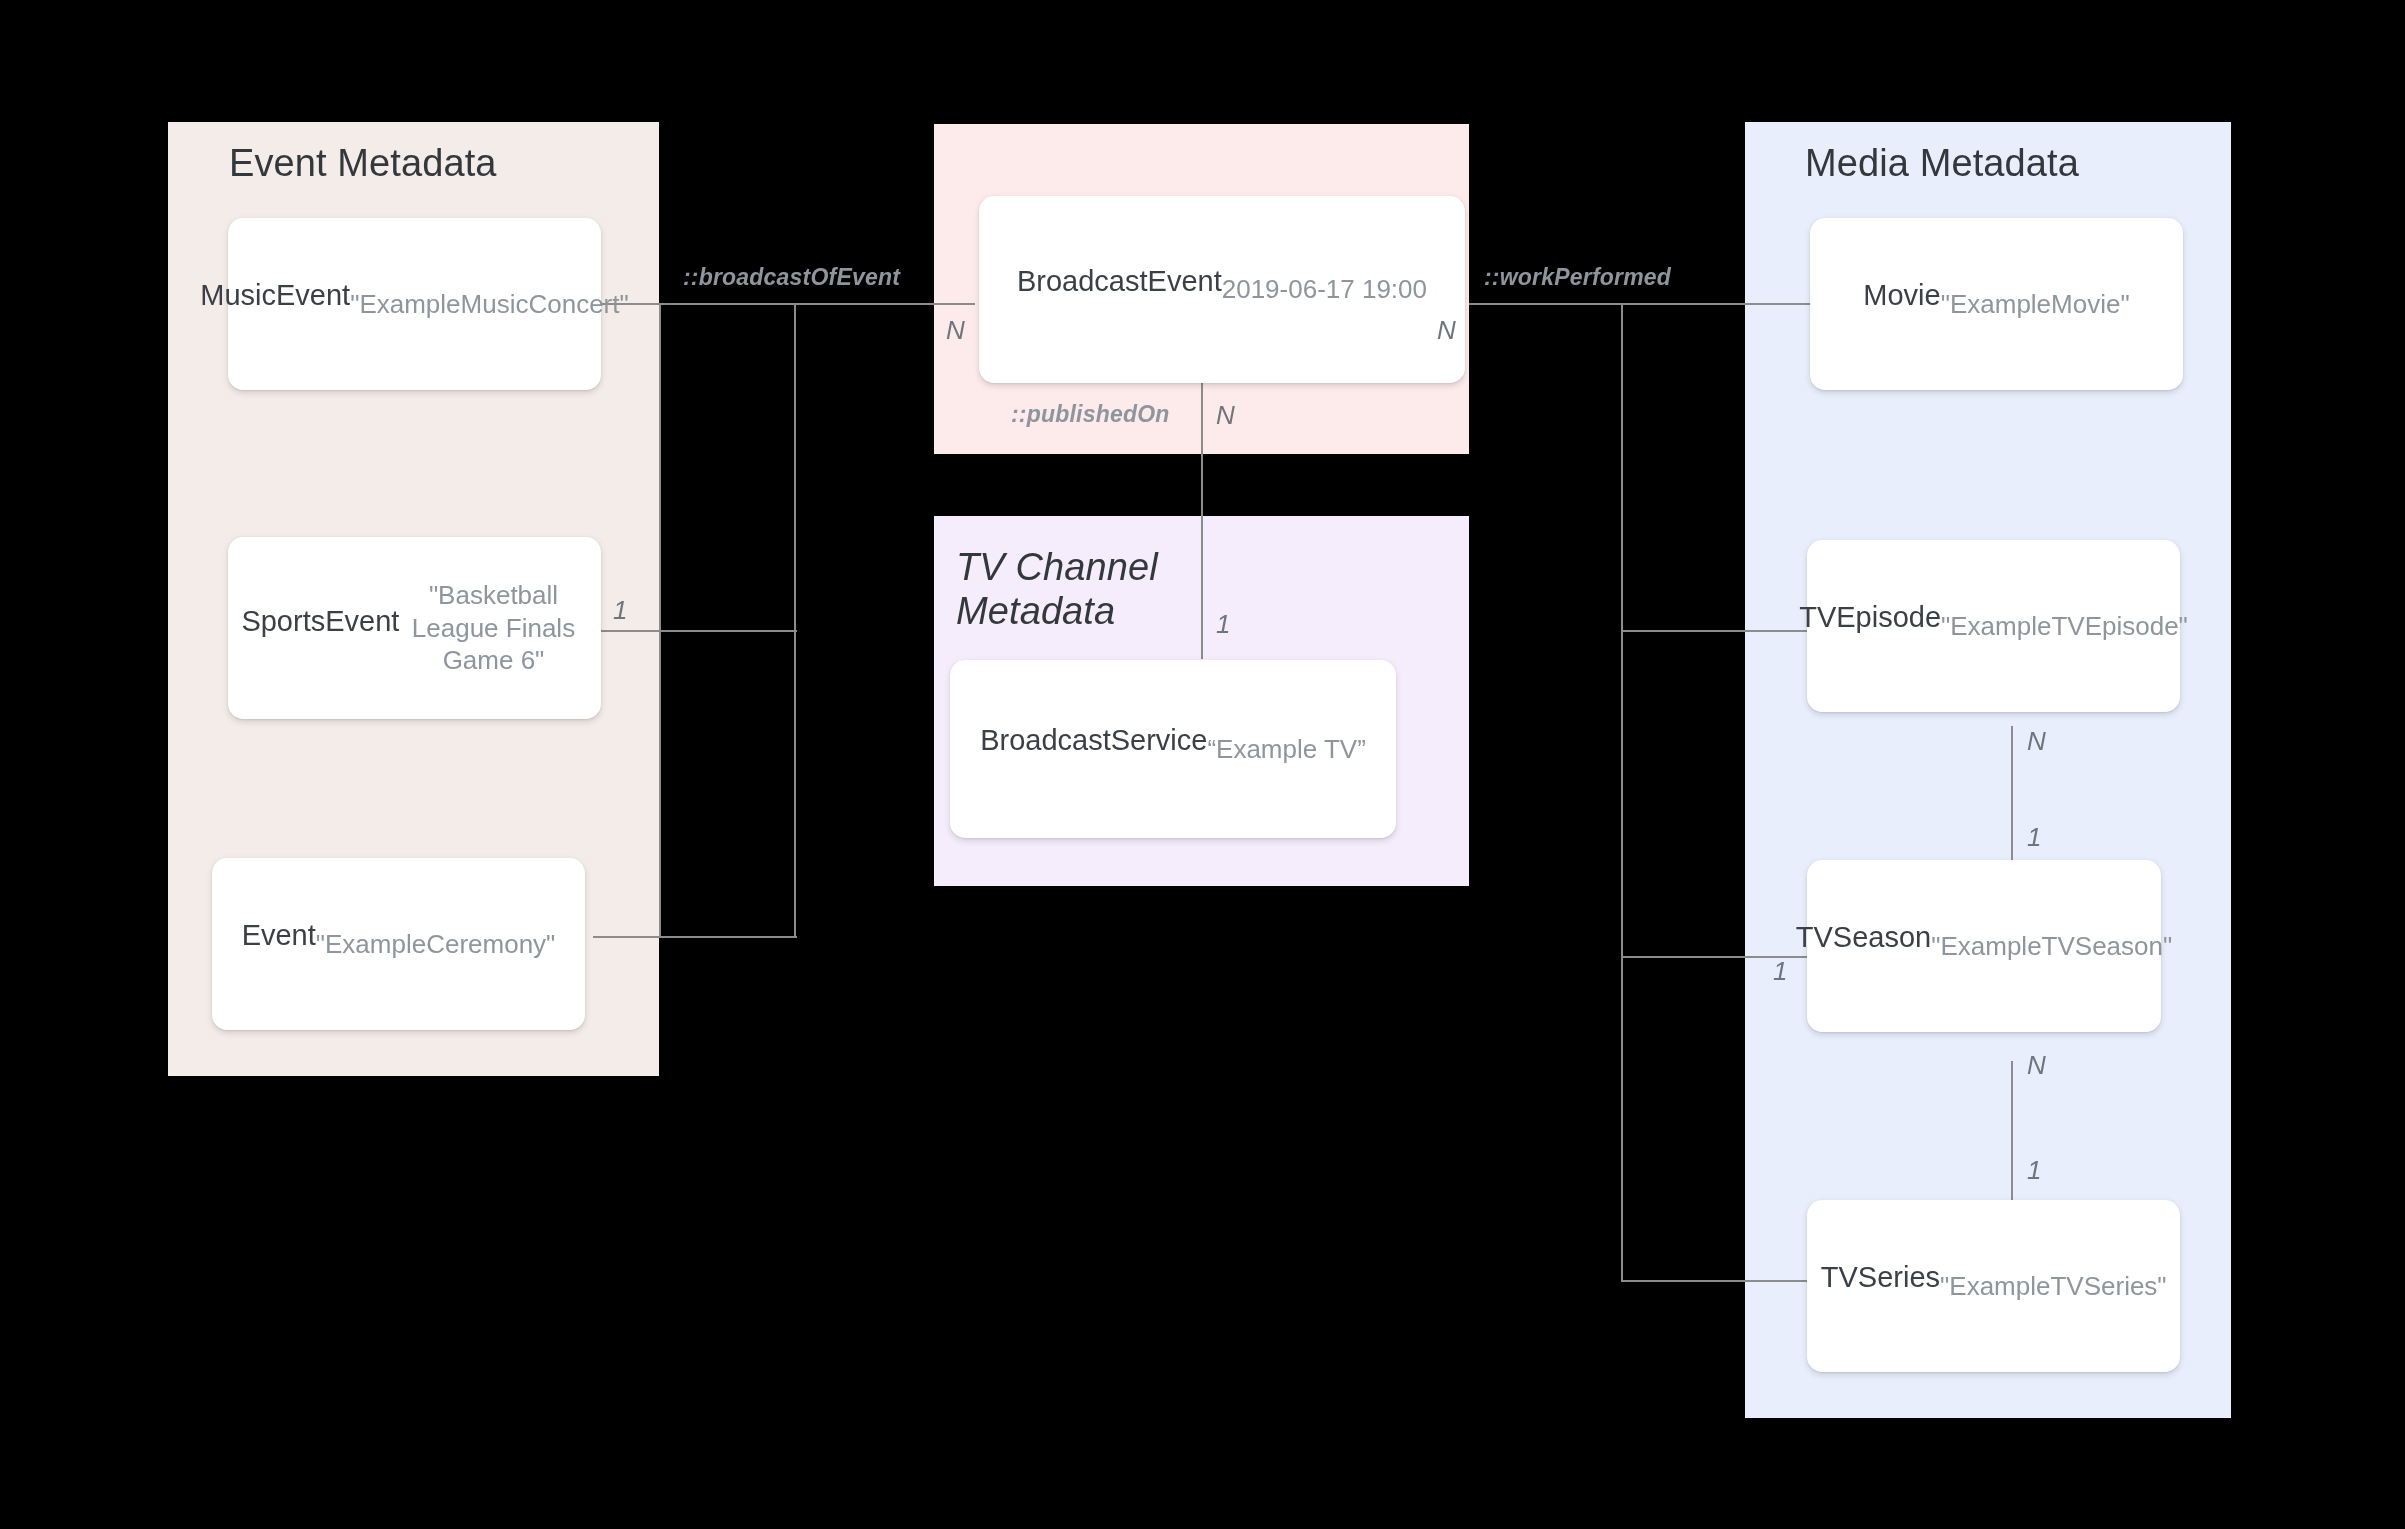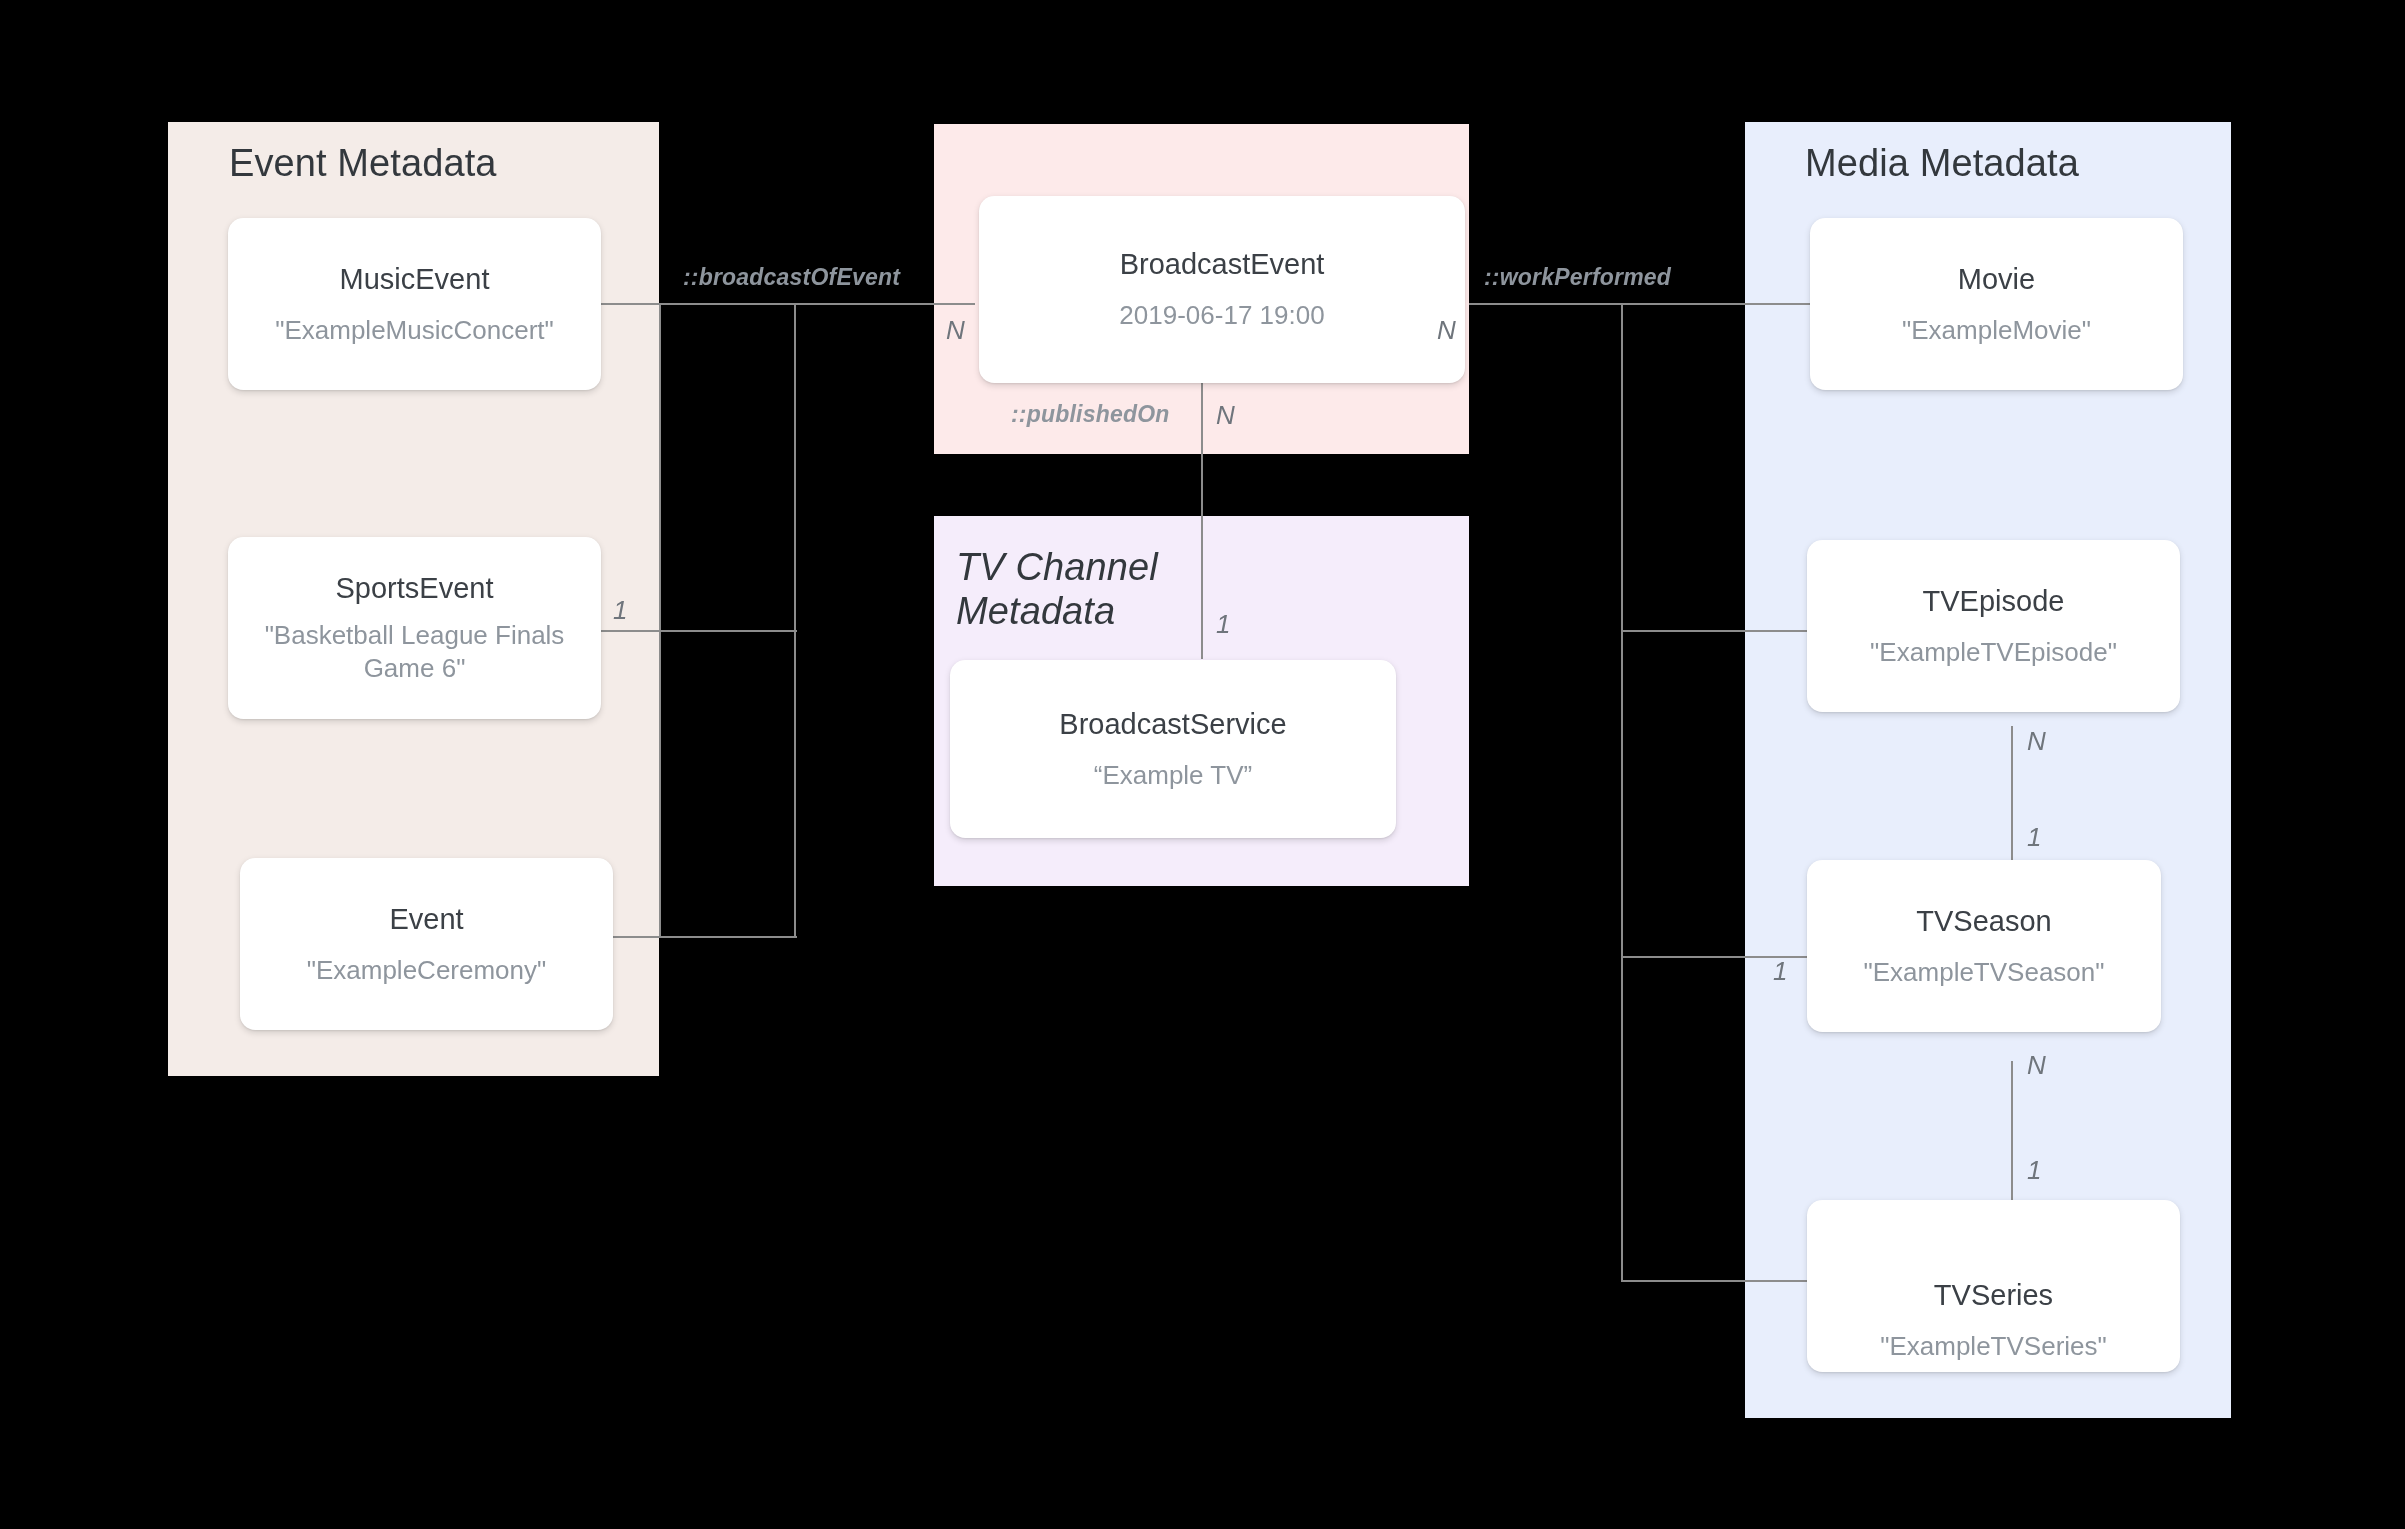--- a/index.html
+++ b/index.html
@@ -42,21 +42,21 @@
   #panel-media     { left: 1745px;top: 122px;  width: 486px;  height: 1296px; background: #e8eefc; }
 
   
   .card {
     position: absolute;
     box-sizing: border-box;
     background: #ffffff;
     border-radius: 15.3px;
     box-shadow: 0 2.9px 6.7px rgba(0,0,0,0.13), 0 1px 1.9px rgba(0,0,0,0.08);
     display: flex;
-    flex-direction: column;
+    flex-direction: row;
     align-items: center;
     justify-content: center;
     padding: 9.6px 13.4px;
     text-align: center;
   }
   .card .ctype {
     color: #3b4046;
     font-size: 29px;
     line-height: 1.2;
     font-weight: 400;
@@ -143,21 +143,21 @@
   <div class="card" style="left:228px; top:218px; width:373px; height:172px;">
     <div class="ctype">MusicEvent</div>
     <div class="cval">"ExampleMusicConcert"</div>
   </div>
 
   <div class="card no-gap" style="left:228px; top:537px; width:373px; height:182px;">
     <div class="ctype">SportsEvent</div>
     <div class="cval" style="max-width:315px;">"Basketball League Finals Game 6"</div>
   </div>
 
-  <div class="card" style="left:240px; top:858px; width:373px; height:172px;">
+  <div class="card" style="left:212px; top:858px; width:373px; height:172px;">
     <div class="ctype">Event</div>
     <div class="cval">"ExampleCeremony"</div>
   </div>
 
   <div class="card" style="left:979px; top:196px; width:486px; height:187px;">
     <div class="ctype">BroadcastEvent</div>
     <div class="cval">2019-06-17 19:00</div>
   </div>
 
   <div class="card" style="left:950px; top:660px; width:446px; height:178px;">

